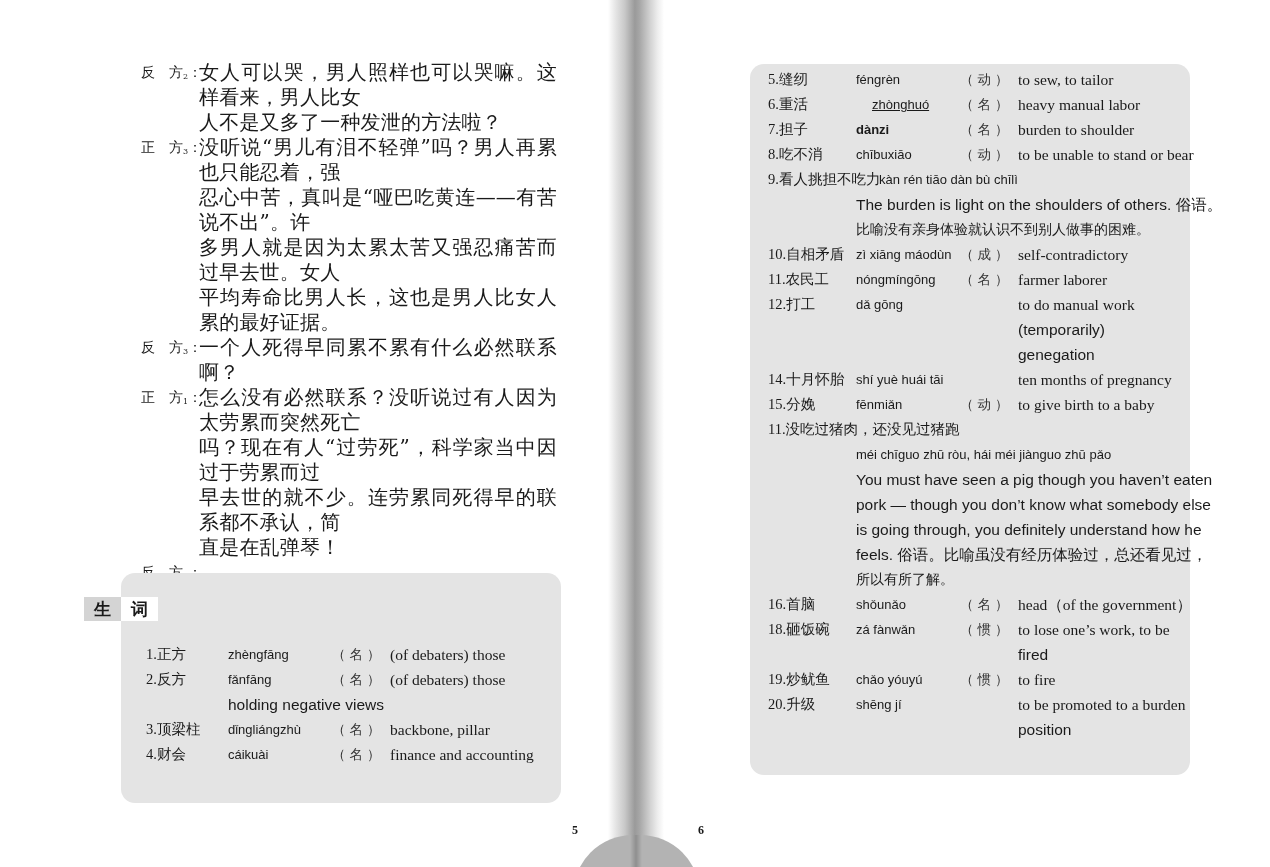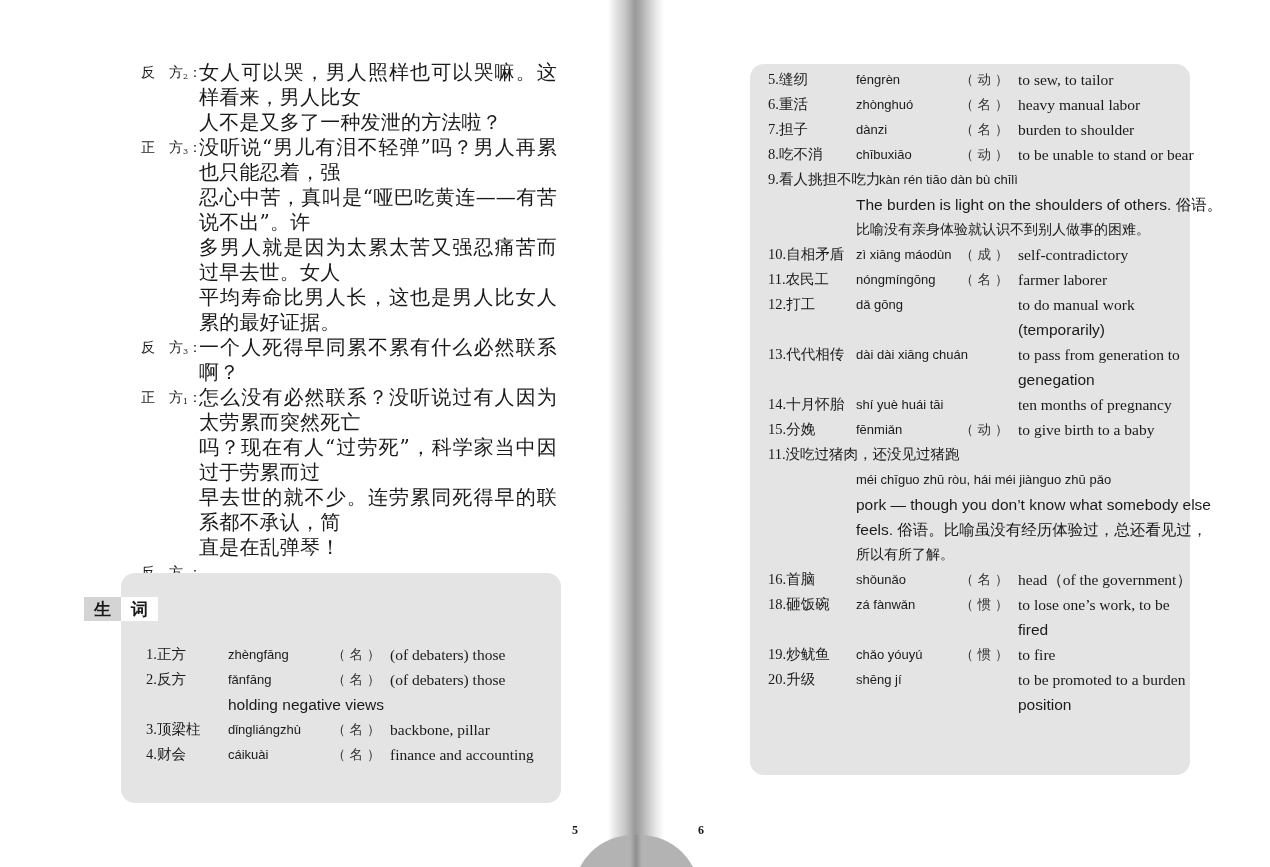--- a/index.html
+++ b/index.html
@@ -166,27 +166,27 @@
 <div class="vocab-box" id="box-right"></div>
 <div class="vocab-list" id="vocab-right" style="left:768px; top:67px; width:420px;">
     <div class="v-row">
       <span class="v-num"><span>5.</span><span class="v-word">缝纫</span></span>
       <span class="v-pinyin" style="left: 88px;">féngrèn</span>
       <span class="v-pos" style="left: 192px;">（动）</span>
       <span class="v-def" style="left: 250px;">to sew, to tailor</span>
     </div>
     <div class="v-row">
       <span class="v-num"><span>6.</span><span class="v-word">重活</span></span>
-      <span class="v-pinyin" style="left: 88px;">zhònghuó</span>
+      <span class="v-pinyin" style="left: 104px; text-decoration: underline;">zhònghuó</span>
       <span class="v-pos" style="left: 192px;">（名）</span>
       <span class="v-def" style="left: 250px;">heavy manual labor</span>
     </div>
     <div class="v-row">
       <span class="v-num"><span>7.</span><span class="v-word">担子</span></span>
-      <span class="v-pinyin" style="left: 88px;">dànzi</span>
+      <span class="v-pinyin" style="left: 88px; font-weight: bold;">dànzi</span>
       <span class="v-pos" style="left: 192px;">（名）</span>
       <span class="v-def" style="left: 250px;">burden to shoulder</span>
     </div>
     <div class="v-row">
       <span class="v-num"><span>8.</span><span class="v-word">吃不消</span></span>
       <span class="v-pinyin" style="left: 88px;">chībuxiāo</span>
       <span class="v-pos" style="left: 192px;">（动）</span>
       <span class="v-def" style="left: 250px;">to be unable to stand or bear</span>
     </div>
     <div class="v-row">
@@ -206,42 +206,39 @@
       <span class="v-pinyin" style="left: 88px;">nóngmíngōng</span>
       <span class="v-pos" style="left: 192px;">（名）</span>
       <span class="v-def" style="left: 250px;">farmer laborer</span>
     </div>
     <div class="v-row">
       <span class="v-num"><span>12.</span><span class="v-word">打工</span></span>
       <span class="v-pinyin" style="left: 88px;">dǎ gōng</span>
       <span class="v-def" style="left: 250px;">to do manual work</span>
     </div>
     <div class="v-cont" style="padding-left: 250px;">(temporarily)</div>
-    <div class="v-row">
-      <span class="v-num"><span>13.</span><span class="v-word">代代相传</span></span>
-      <span class="v-pinyin" style="left: 88px;">dài dài xiāng chuán</span>
-      <span class="v-def" style="left: 250px;">to pass from generation  to</span>
-    </div>
     <div class="v-cont" style="padding-left: 250px;">genegation</div>
     <div class="v-row">
       <span class="v-num"><span>14.</span><span class="v-word">十月怀胎</span></span>
       <span class="v-pinyin" style="left: 88px;">shí yuè huái tāi</span>
       <span class="v-def" style="left: 250px;">ten months of pregnancy</span>
     </div>
     <div class="v-row">
       <span class="v-num"><span>15.</span><span class="v-word">分娩</span></span>
       <span class="v-pinyin" style="left: 88px;">fēnmiǎn</span>
       <span class="v-pos" style="left: 192px;">（动）</span>
       <span class="v-def" style="left: 250px;">to give birth to a baby</span>
     </div>
     <div class="v-row">
       <span class="v-num"><span>11.</span><span class="v-word">没吃过猪肉，还没见过猪跑</span></span>
     </div>
     <div class="v-cont py" style="padding-left: 88px;">méi chīguo zhū ròu, hái méi jiànguo zhū pǎo</div>
+    <div class="v-cont" style="padding-left: 88px;">You must have seen a pig though you haven’t eaten</div>
     <div class="v-cont" style="padding-left: 88px;">pork — though you don’t know what somebody else</div>
+    <div class="v-cont" style="padding-left: 88px;">is going through, you definitely understand how he</div>
     <div class="v-cont" style="padding-left: 88px;">feels. 俗语。比喻虽没有经历体验过，总还看见过，</div>
     <div class="v-cont cn" style="padding-left: 88px;">所以有所了解。</div>
     <div class="v-row">
       <span class="v-num"><span>16.</span><span class="v-word">首脑</span></span>
       <span class="v-pinyin" style="left: 88px;">shǒunǎo</span>
       <span class="v-pos" style="left: 192px;">（名）</span>
       <span class="v-def" style="left: 250px;">head（of the government）</span>
     </div>
     <div class="v-row">
       <span class="v-num"><span>18.</span><span class="v-word">砸饭碗</span></span>

